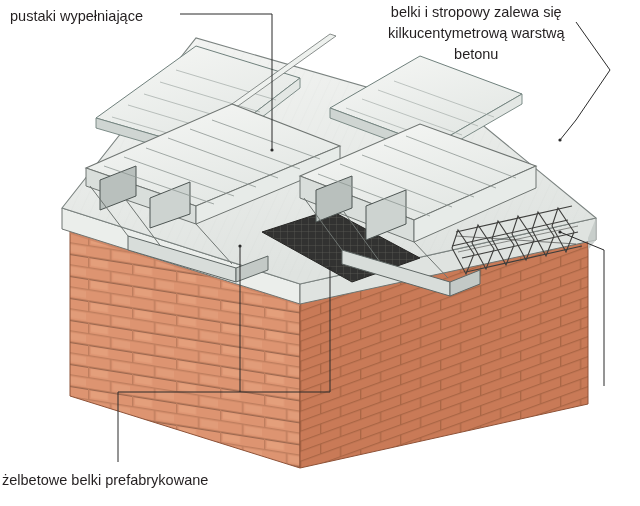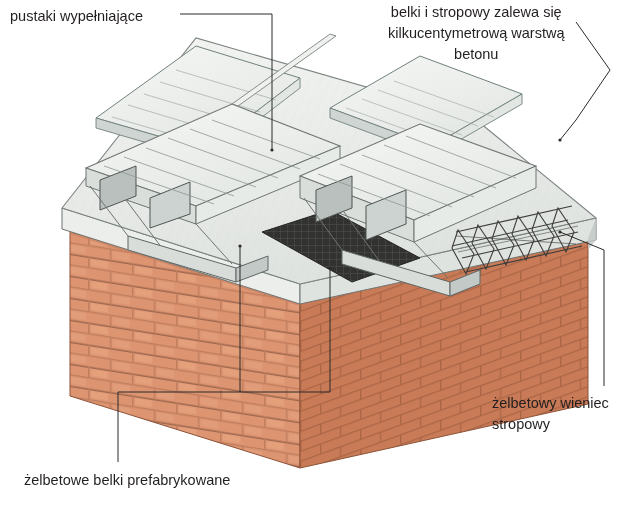--- a/index.html
+++ b/index.html
@@ -24,21 +24,21 @@
     position: absolute;
     color: #231f20;
     font-size: 14.5px;
     line-height: 21px;
     white-space: pre;
     font-family: "Liberation Sans", sans-serif;
   }
   .lbl-pustaki   { left: 10px;  top: 6px;  text-align: left; }
   .lbl-beton     { left: 388px; top: 2px;  text-align: center; }
   .lbl-wieniec   { left: 492px; top: 393px; text-align: left; }
-  .lbl-belki     { left: 24px;  top: 470px; text-align: right; }
+  .lbl-belki     { left: 2px;  top: 470px; text-align: right; }
   svg.art { position: absolute; left: 0; top: 0; }
 </style>
 </head>
 <body>
 
 <div id="stage">
 
   <svg class="art" width="640" height="506" viewBox="0 0 640 506">
     <defs>
 
@@ -225,18 +225,16 @@
       <circle cx="330" cy="268" r="1.6"></circle>
     </g>
   </svg>
 
   <div class="label lbl-pustaki">pustaki wypełniające</div>
 
   <div class="label lbl-beton">belki i stropowy zalewa się
 kilkucentymetrową warstwą
 betonu</div>
 
-  <div class="label lbl-wieniec">żelbetowy wieniec
-stropowy</div>
 
   <div class="label lbl-belki">żelbetowe belki prefabrykowane</div>
 
 </div>
 
 </body></html>

